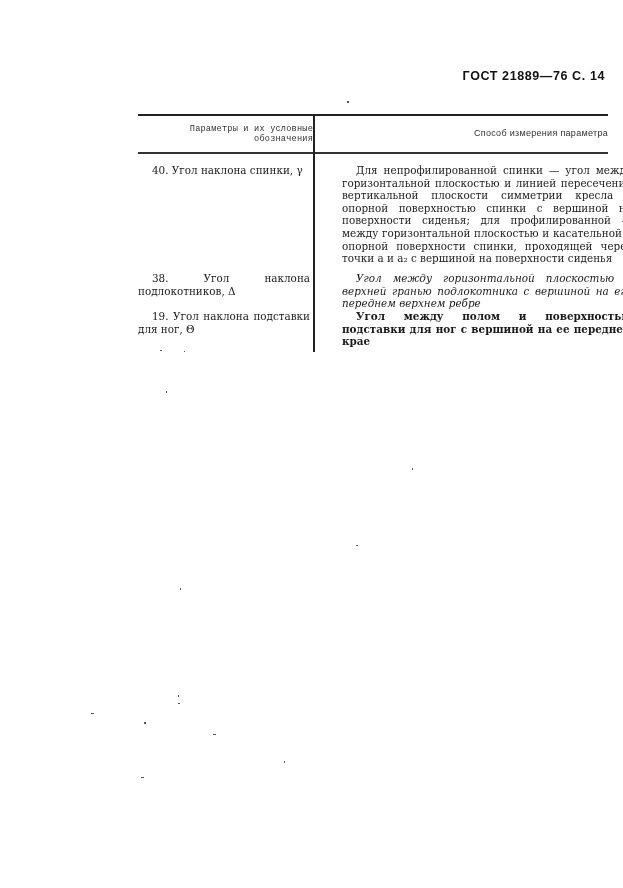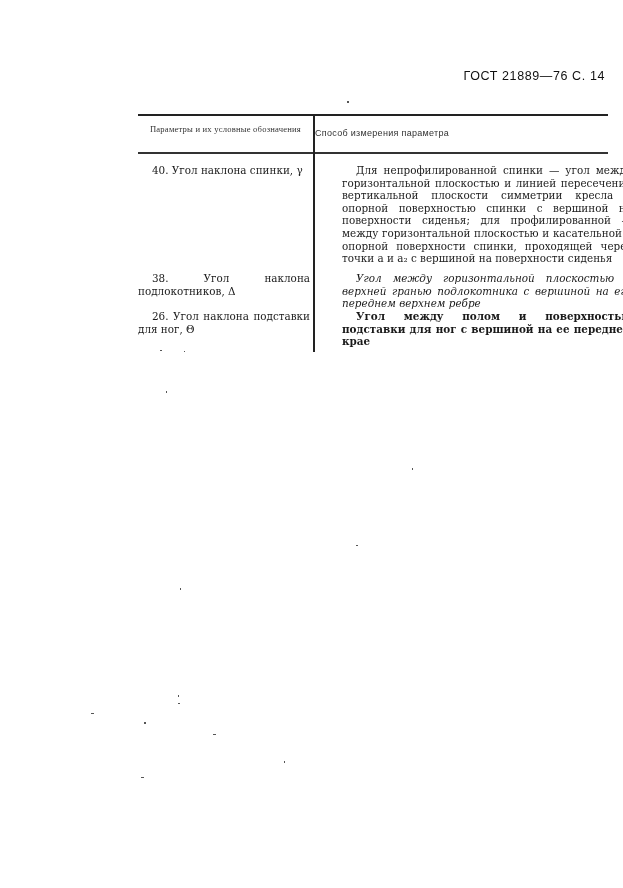--- a/index.html
+++ b/index.html
@@ -8,49 +8,49 @@
       background: #ffffff;
       position: relative;
       overflow: hidden;
       font-family: "DejaVu Serif", "Liberation Serif", serif;
       color: #1a1a1a;
     }
     .page-header {
       position: absolute;
       top: 69px; right: 18px;
       font-family: "Liberation Sans", "DejaVu Sans", sans-serif;
-      font-weight: normal;
+      font-weight: bold;
       font-size: 12.5px;
       letter-spacing: 0.6px;
       color: #111;
     }
     .table {
       position: absolute;
       left: 138px; top: 114px;
       width: 470px;
     }
     .rule-top {
       position: absolute; left: 0; top: 0; width: 470px; height: 2px; background: #222;
     }
     .rule-head {
       position: absolute; left: 0; top: 38px; width: 470px; height: 1.5px; background: #333;
     }
     .vdiv {
       position: absolute; left: 175px; top: 0; width: 1.5px; height: 238px; background: #222;
     }
     .th-left {
       position: absolute; left: 0; top: 10px; width: 175px;
-      text-align: center;
-      font-family: Liberation Serif, serif;
+      text-align: right;
+      font-family: Liberation Mono, monospace;
       font-size: 8.6px; line-height: 10px; color: #333;
       letter-spacing: 0.2px;
     }
     .th-right {
       position: absolute; left: 177px; top: 14px; width: 293px;
-      text-align: left;
+      text-align: right;
       font-family: "Liberation Sans", "DejaVu Sans", sans-serif;
       font-size: 9px; line-height: 11px; color: #333;
       letter-spacing: 0.3px;
     }
     .cell-left {
       position: absolute; left: 0; width: 172px;
       font-size: 10.4px; line-height: 12.5px;
       text-align: justify;
       text-align-last: left;
     }
@@ -75,21 +75,21 @@
 
   <div class="th-left">Параметры и их условные обозначения</div>
   <div class="th-right">Способ измерения параметра</div>
 
   <div class="cell-left indent" style="top:50px;">40. Угол наклона спинки, γ</div>
   <div class="cell-right indent" style="top:50px;">Для непрофилированной спинки — угол между горизонтальной плоскостью и линией пересечения вертикальной плоскости симметрии кресла с опорной поверхностью спинки с вершиной на поверхности сиденья; для профилированной — между горизонтальной плоскостью и касательной к опорной поверхности спинки, проходящей через точки a и a₂ с вершиной на поверхности сиденья</div>
 
   <div class="cell-left indent" style="top:158px;">38. Угол наклона подлокотников, Δ</div>
   <div class="cell-right indent" style="top:158px;font-style:italic;">Угол между горизонтальной плоскостью и верхней гранью подлокотника с вершиной на его переднем верхнем ребре</div>
 
-  <div class="cell-left indent" style="top:196px;">26. Угол наклона подставки для ног, Θ</div>
+  <div class="cell-left indent" style="top:196px;">19. Угол наклона подставки для ног, Θ</div>
   <div class="cell-right indent" style="top:196px;font-weight:bold;">Угол между полом и поверхностью подставки для ног с вершиной на ее переднем крае</div>
 </div>
 
 <div class="speck" style="left:347px;top:101px;width:2px;height:2px;"></div>
 <div class="speck" style="left:160px;top:350px;width:2px;height:1px;"></div>
 <div class="speck" style="left:184px;top:351px;width:1px;height:1px;"></div>
 <div class="speck" style="left:166px;top:391px;width:1px;height:2px;"></div>
 <div class="speck" style="left:412px;top:468px;width:1px;height:2px;"></div>
 <div class="speck" style="left:356px;top:545px;width:2px;height:1px;"></div>
 <div class="speck" style="left:180px;top:588px;width:1px;height:2px;"></div>

